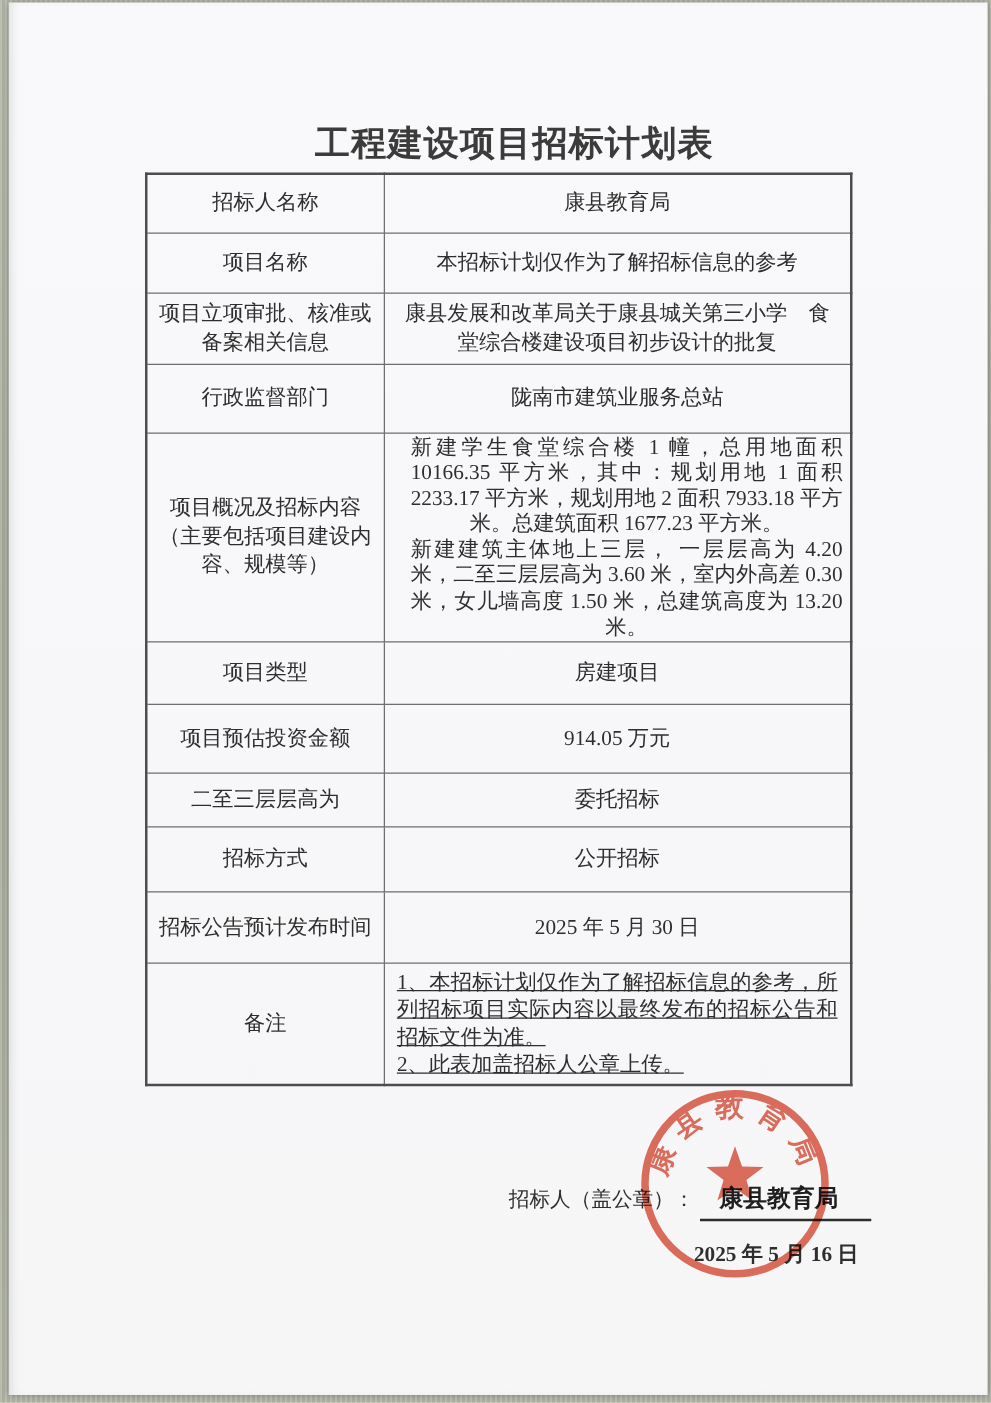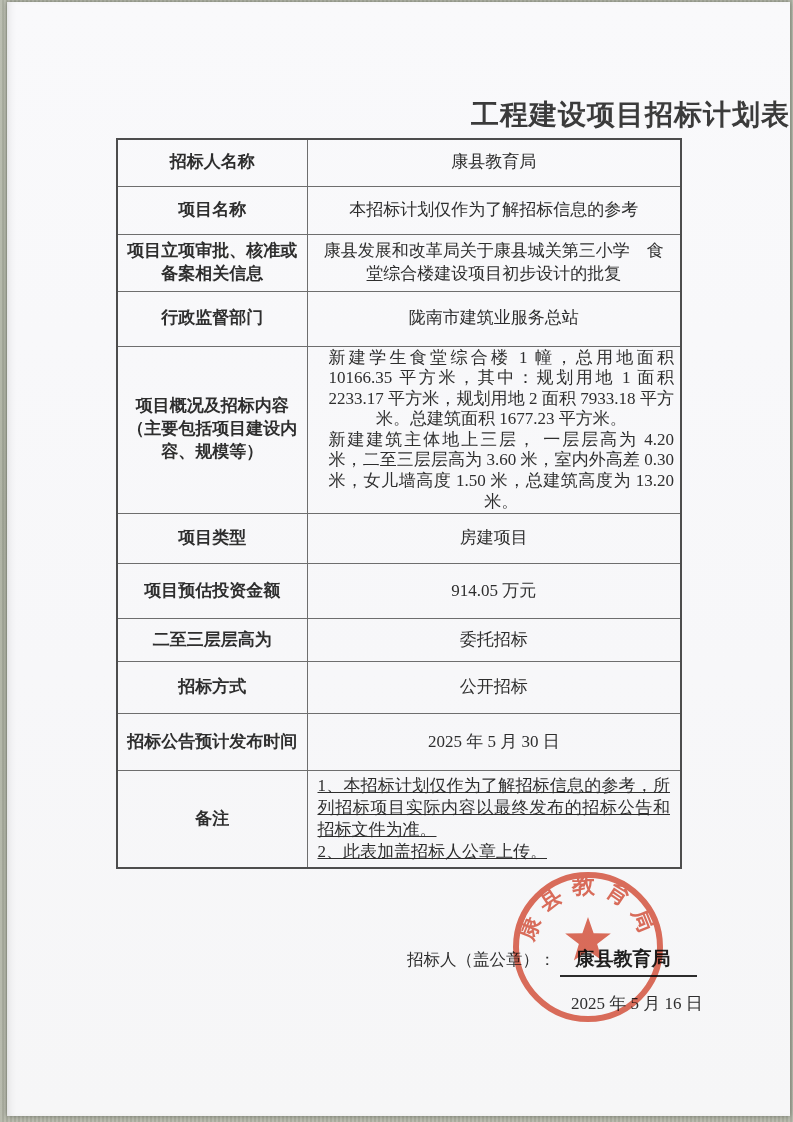--- a/index.html
+++ b/index.html
@@ -17,21 +17,21 @@
     position: absolute;
     top: 2px; left: 7px; right: 3px; bottom: 6px;
     background: linear-gradient(180deg, #f9f9fb 0%, #f7f7f9 60%, #f6f6f7 100%);
     box-shadow: 0 0 5px rgba(40,45,35,.45), inset 6px 0 10px -7px rgba(60,65,55,.25);
   }
   .title {
     position: absolute;
     top: 94px; left: 0; right: 0;
     margin: 0;
     padding-left: 26px;
-    text-align: right;
+    text-align: center;
     font-size: 28px;
     font-weight: bold;
     letter-spacing: 1px;
     color: #3b3b3b;
   }
   table.plan {
     position: absolute;
     left: 109px; top: 136px;
     width: 564px;
     border-collapse: collapse;
@@ -40,21 +40,21 @@
     color: #2e2e2e;
     font-size: 17px;
   }
   table.plan col.c1 { width: 190px; }
   table.plan col.c2 { width: 374px; }
   table.plan td {
     border: 1px solid #6e6e6e;
     vertical-align: middle;
     line-height: 1.35;
   }
-  td.lc { text-align: center; padding: 2px 3px; font-weight: bold; }
+  td.lc { text-align: center; padding: 2px 3px; }
   td.vc { text-align: center; padding: 2px 8px; }
   td.vc-long { text-align: left; padding: 1px 6px 1px 21px; vertical-align: top; }
   td.vc-long p {
     margin: 0;
     line-height: 20.6px;
     text-align: justify;
     text-align-last: center;
   }
   td.vc-notes { text-align: left; padding: 4px 10px 4px 10px; vertical-align: top; }
   td.vc-notes div { line-height: 22px; text-align: justify; text-decoration: underline; }
@@ -70,25 +70,26 @@
     margin-left: 4px;
     padding: 0 26px 3px 16px;
     border-bottom: 2px solid #2c2c2c;
     font-family: "Liberation Sans", "DejaVu Sans", sans-serif;
     font-weight: bold;
     font-size: 19px;
     color: #1f1f1f;
   }
   .footer-date {
     position: absolute;
-    left: 564px; top: 990px;
+    left: 544px; top: 990px;
     width: 140px;
-    text-align: left;
+    text-align: center;
     font-size: 17px;
     color: #2e2e2e;
+    font-weight: bold;
   }
   .seal {
     position: absolute;
     left: 499px; top: 863px;
     width: 164px; height: 164px;
     opacity: 0.82;
     mix-blend-mode: multiply;
     pointer-events: none;
   }
   .seal text {

